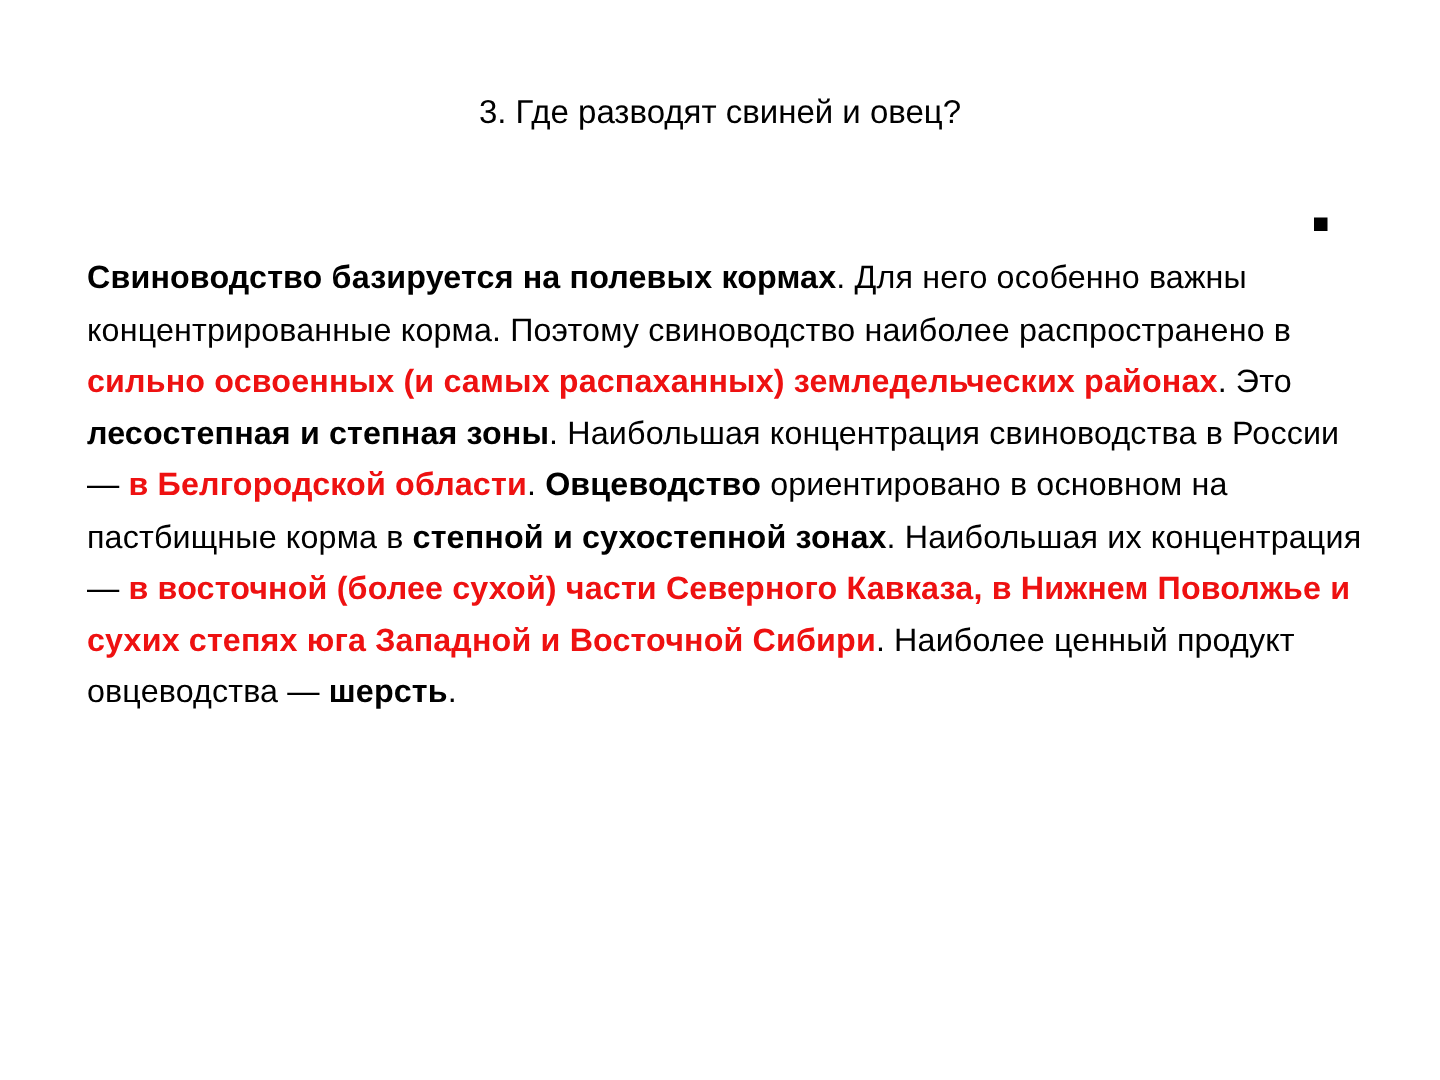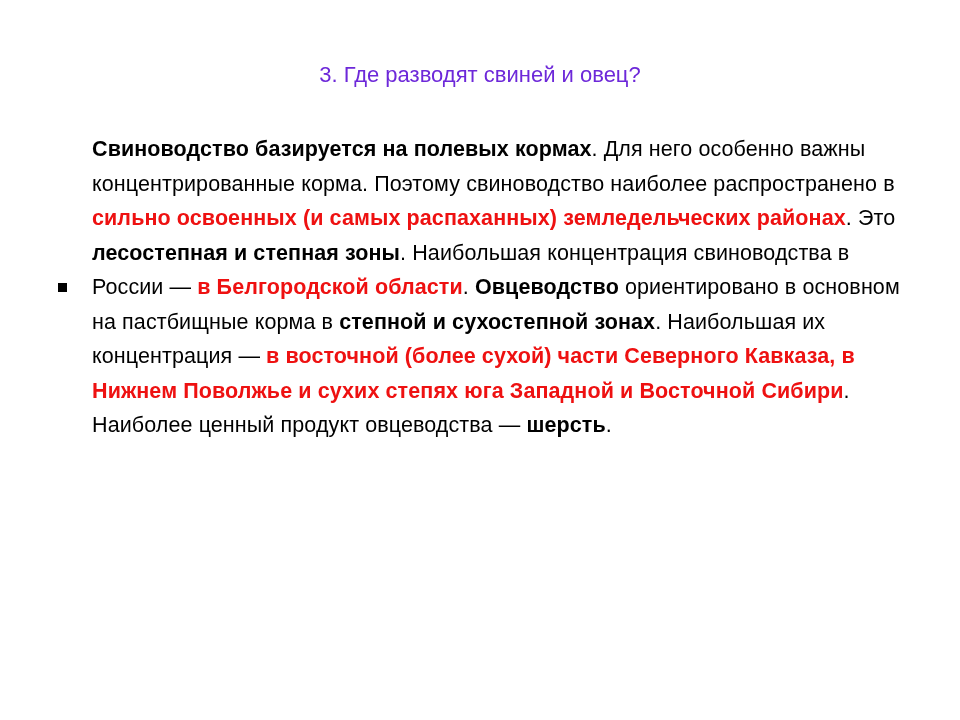--- a/index.html
+++ b/index.html
@@ -22,31 +22,32 @@
   }
   .slide-title {
     position: absolute;
     top: 62px;
     left: 0;
     width: 960px;
     text-align: center;
     font-size: 22px;
     font-weight: 400;
     line-height: 1.2;
-    color: #6d28d9;
+    color: #000000;
   }
   .body-block {
     position: absolute;
     top: 132px;
     left: 58px;
     width: 852px;
   }
   .bullet-row {
     display: flex;
-    align-items: center;
+    align-items: flex-end;
+    flex-direction: column;
   }
   .bullet-marker {
     flex: 0 0 auto;
     width: 34px;
     font-size: 15px;
     line-height: 34px;
     color: #000000;
     padding-top: 2px;
   }
   .bullet-marker span {

